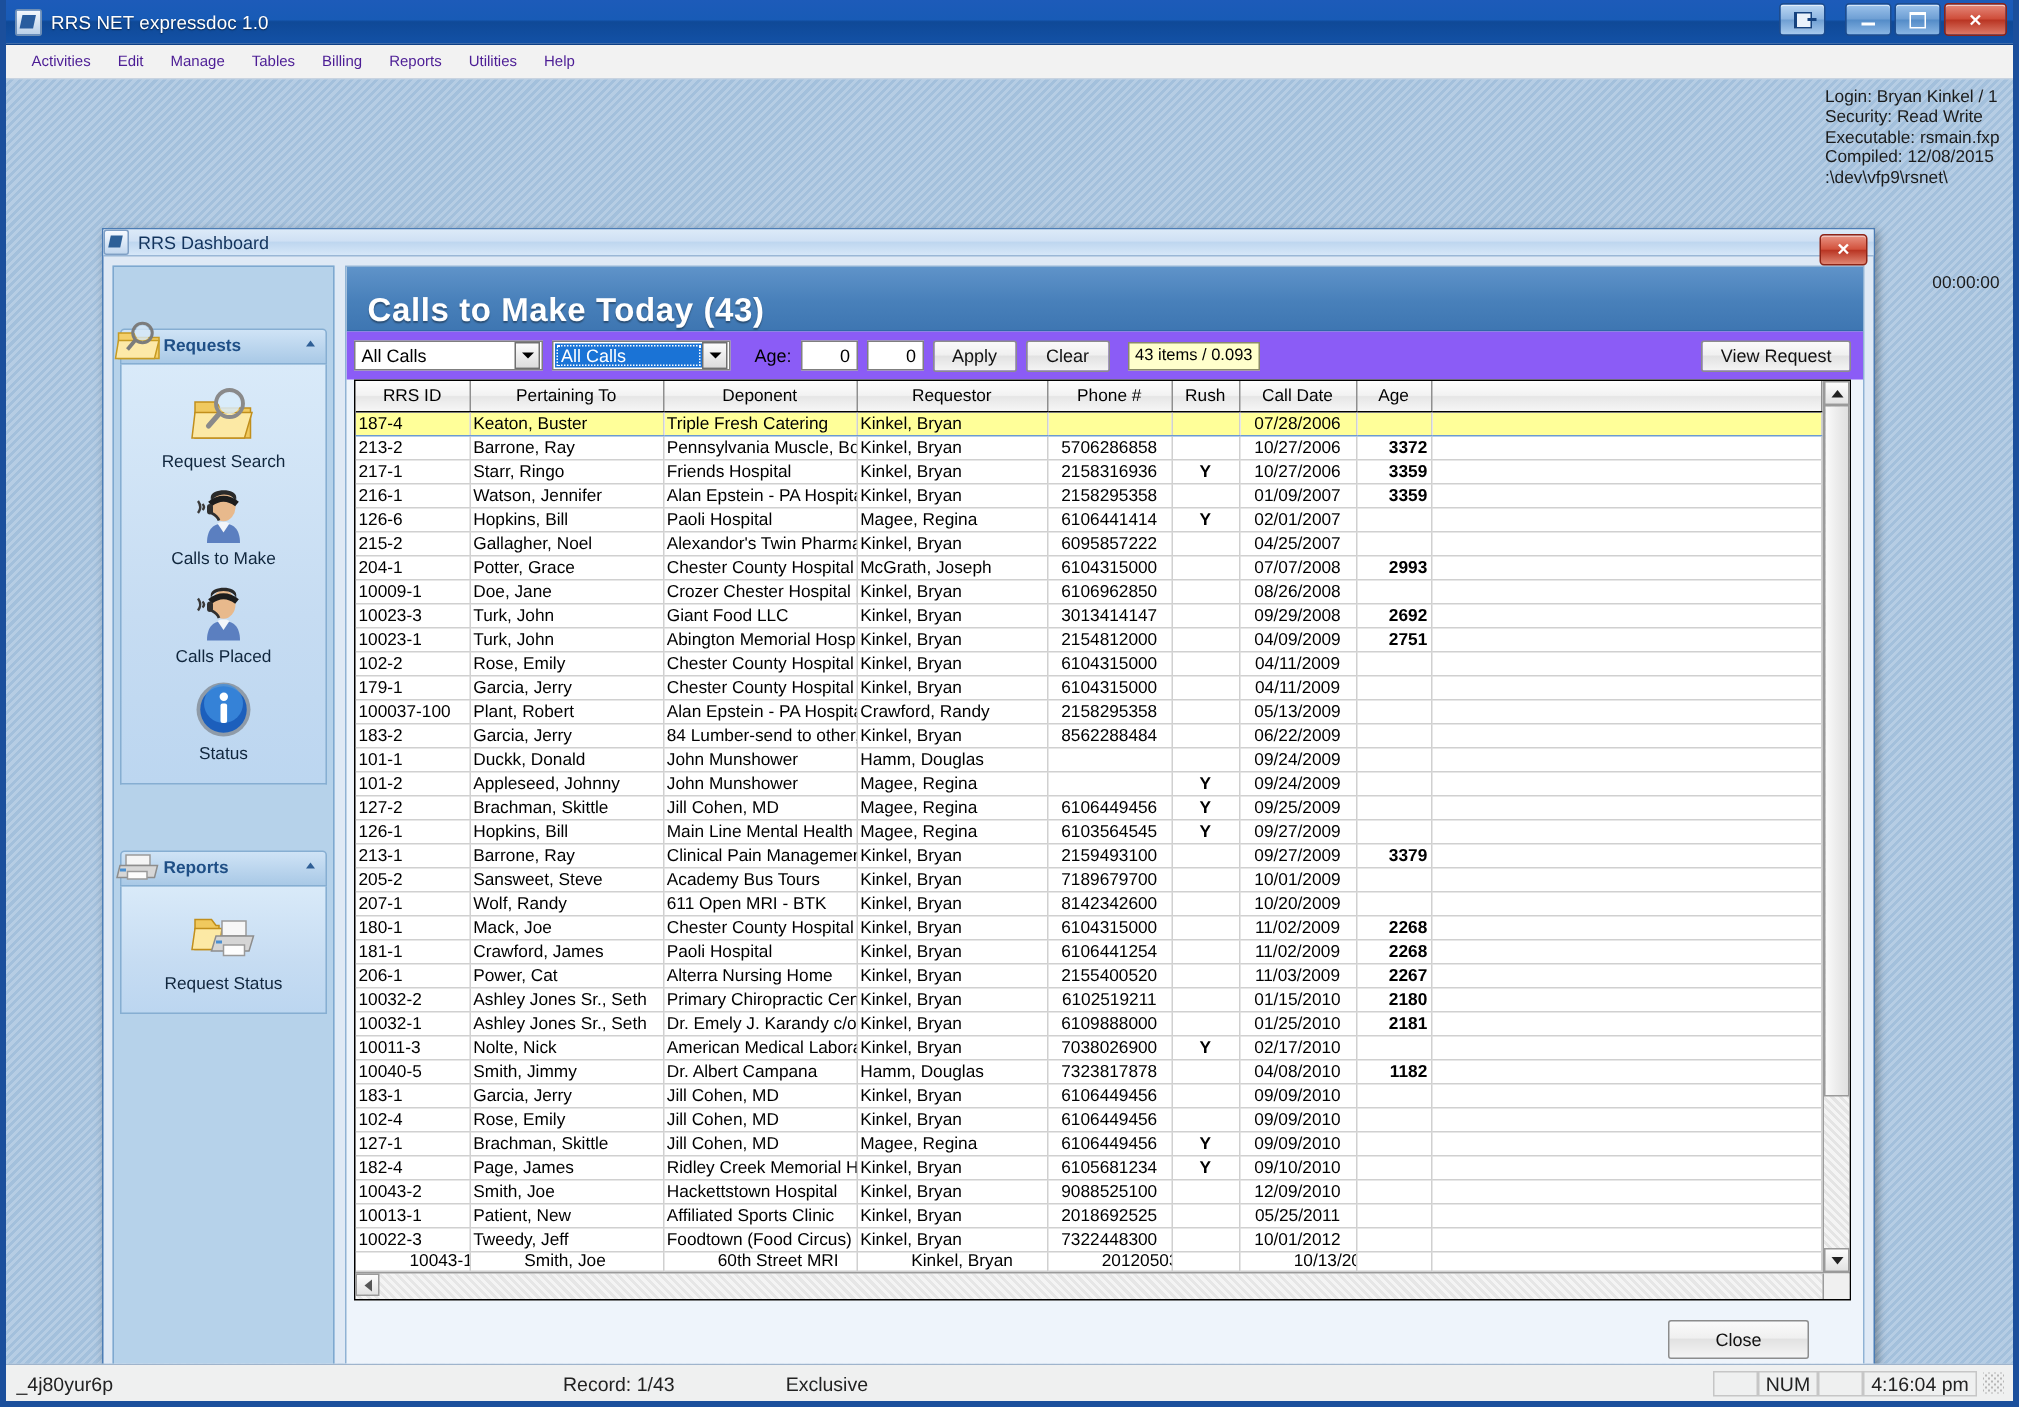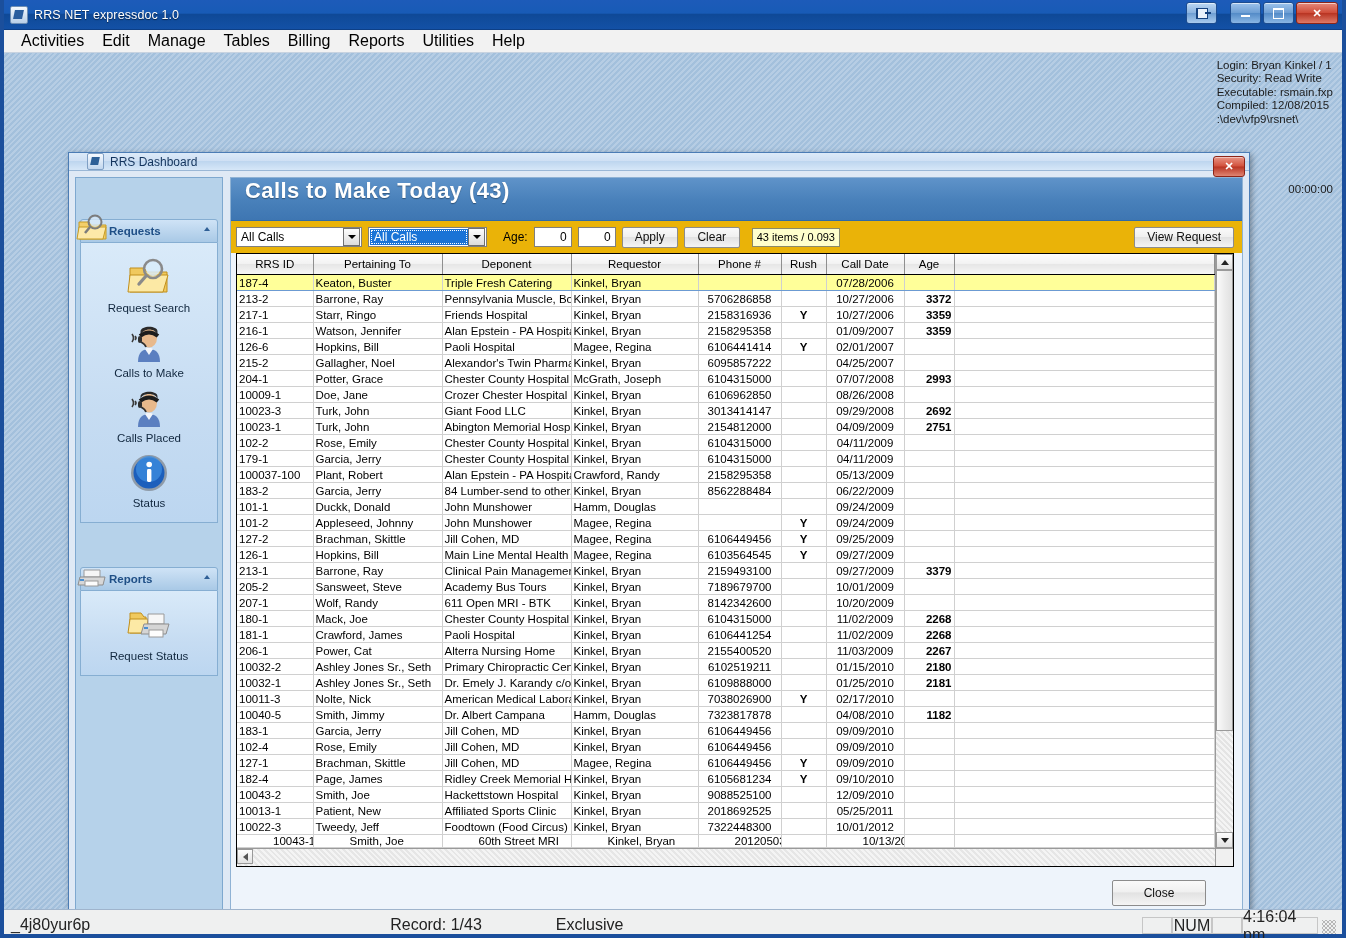--- a/index.html
+++ b/index.html
@@ -74,21 +74,21 @@
   .glyph-max { width: 9px; height: 8px; border: 1px solid #fff; border-top-width: 2px; }
   .glyph-doc { width: 9px; height: 9px; border: 1px solid #15427f; border-left-width: 2px; position: relative; background: #eaf2fb;}
   .glyph-doc::after { content:""; position:absolute; right:-4px; top:3px; width:6px; height:2px; background:#15427f;}
 
   
   .menubar {
     height: 22px; background: #f2f2f2;
     border-bottom: 1px solid #c8d3e0;
     display: flex; align-items: center;
     padding-left: 8px;
-    font-size: 16px; color: #000000;
+    font-size: 10px; color: #4c1d95;
   }
   .menu-item { padding: 2px 9px; cursor: default; }
 
   
   .workspace {
     flex: 1; position: relative;
     background-color: #a7c2de;
     background-image: repeating-linear-gradient(
       135deg,
       #b6cde4 0px, #b6cde4 2px,
@@ -112,21 +112,21 @@
     width: 1182px; height: 763px;
     background: #dfe9f5;
     border: 1px solid #4b7cb5;
     box-shadow: 2px 2px 6px rgba(0,0,0,.35);
     box-sizing: border-box;
     display: flex; flex-direction: column;
   }
   .dlg-title {
     height: 27px;
     background: linear-gradient(to bottom, #dceaf8 0%, #cfe0f4 45%, #bed6ef 50%, #d6e7f8 100%);
-    display: flex; align-items: center; padding-left: 18px;
+    display: flex; align-items: center; padding-left: 0;
     border-bottom: 1px solid #9ab7d6;
     position: relative;
   }
   .dlg-title-icon {
     width: 15px; height: 15px; margin-right: 6px; flex: none;
     background: linear-gradient(to bottom, #f6faff, #c2d7ee);
     border: 1px solid #7f9fc4; border-radius: 2px; position: relative;
   }
   .dlg-title-icon::before{
     content:""; position:absolute; left:3px; top:3px; width:8px; height:8px;
@@ -183,31 +183,31 @@
 
   
   .content {
     flex: 1; display: flex; flex-direction: column;
     background: #eef4fb; border: 1px solid #8fb2d4;
     box-sizing: border-box; overflow: hidden;
   }
   .content-head {
     height: 42px; flex: none;
     background: linear-gradient(to bottom, #5f93c9 0%, #4880ba 55%, #3e76b2 100%);
-    display: flex; align-items: flex-start; padding-left: 14px;
+    display: flex; align-items: flex-end; padding-left: 14px;
     border-bottom: 1px solid #2f6aa8;
   }
   .content-title {
     color: #ffffff; font-size: 22px; font-weight: bold;
     letter-spacing: .4px; text-shadow: 0 1px 1px rgba(0,0,0,.35);
   }
   .toolbar {
     height: 32px; flex: none; display: flex; align-items: center;
     padding: 0 8px 0 5px; gap: 6px;
-    background: #eab308;
+    background: #8b5cf6;
   }
   .combo {
     height: 20px; border: 1px solid #7f7f7f;
     background: #ffffff; display: flex; align-items: center;
     box-sizing: border-box; font-size: 12px;
   }
   .combo .txt { padding: 0 4px; flex: 1; white-space: nowrap; overflow: hidden; }
   .combo .arrow {
     width: 17px; height: 18px; flex: none; margin-right: 1px;
     background: linear-gradient(to bottom, #fdfdfd, #dcdcdc);
@@ -312,21 +312,21 @@
   .hscroll .sb-btn { width: 16px; height: 15px; }
   .hcorner { width: 17px; background:#f0f0f0; border-left:1px solid #9a9a9a;}
 
   .footer { height: 52px; flex: none; display: flex; align-items: center; justify-content: flex-end; padding-right: 36px; }
   .btn-close-dlg { width: 94px; height: 26px; }
 
   
   .statusbar {
     height: 24px; flex: none; background: #eff0f0;
     border-top: 1px solid #9fb4cc;
-    display: flex; align-items: flex-end; font-size: 16px; color: #222;
+    display: flex; align-items: center; font-size: 13px; color: #222;
     padding-left: 7px;
   }
   .sb-cell { border: 1px solid #c6c6c6; height: 17px; display:flex; align-items:center; justify-content:center; box-sizing:border-box;}
   .status-spacer { flex: 1; }
   .grip { width: 14px; height: 14px; margin-left:4px; margin-right:6px;
     background-image:
       radial-gradient(#b6b6b6 35%, transparent 36%),
       radial-gradient(#b6b6b6 35%, transparent 36%);
     background-size: 4px 4px; background-position: 0 0, 2px 2px;}
 

